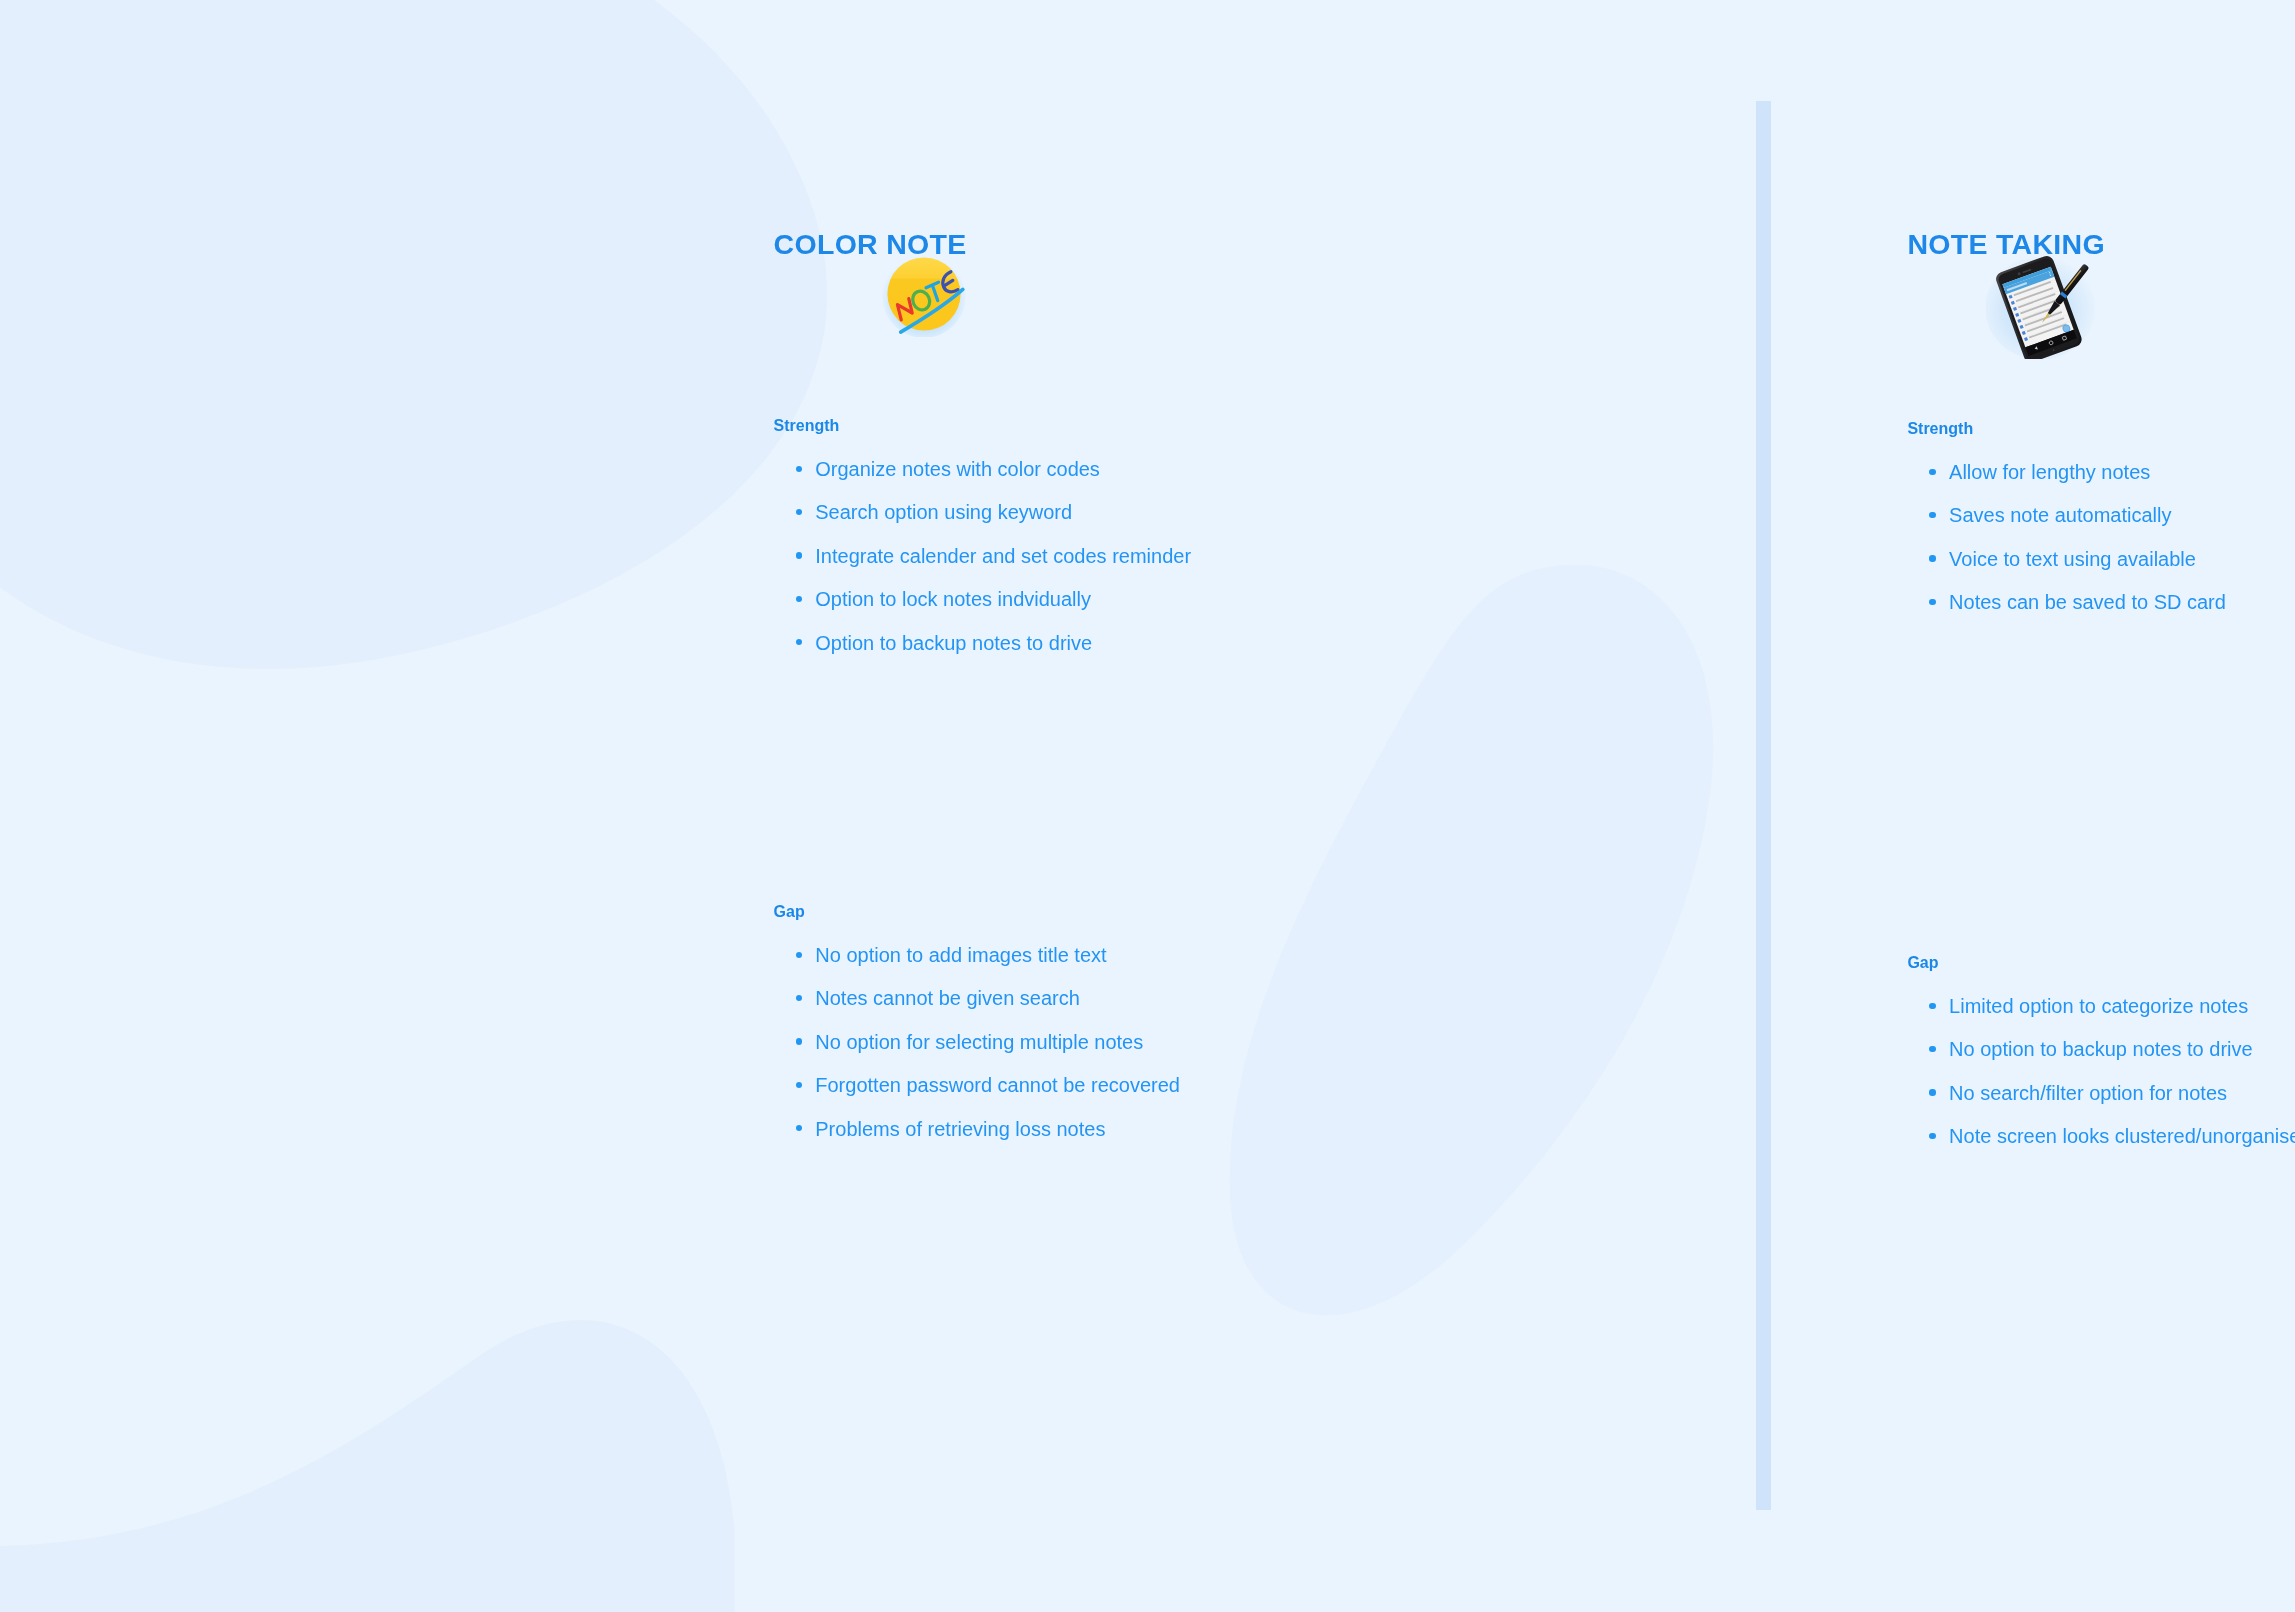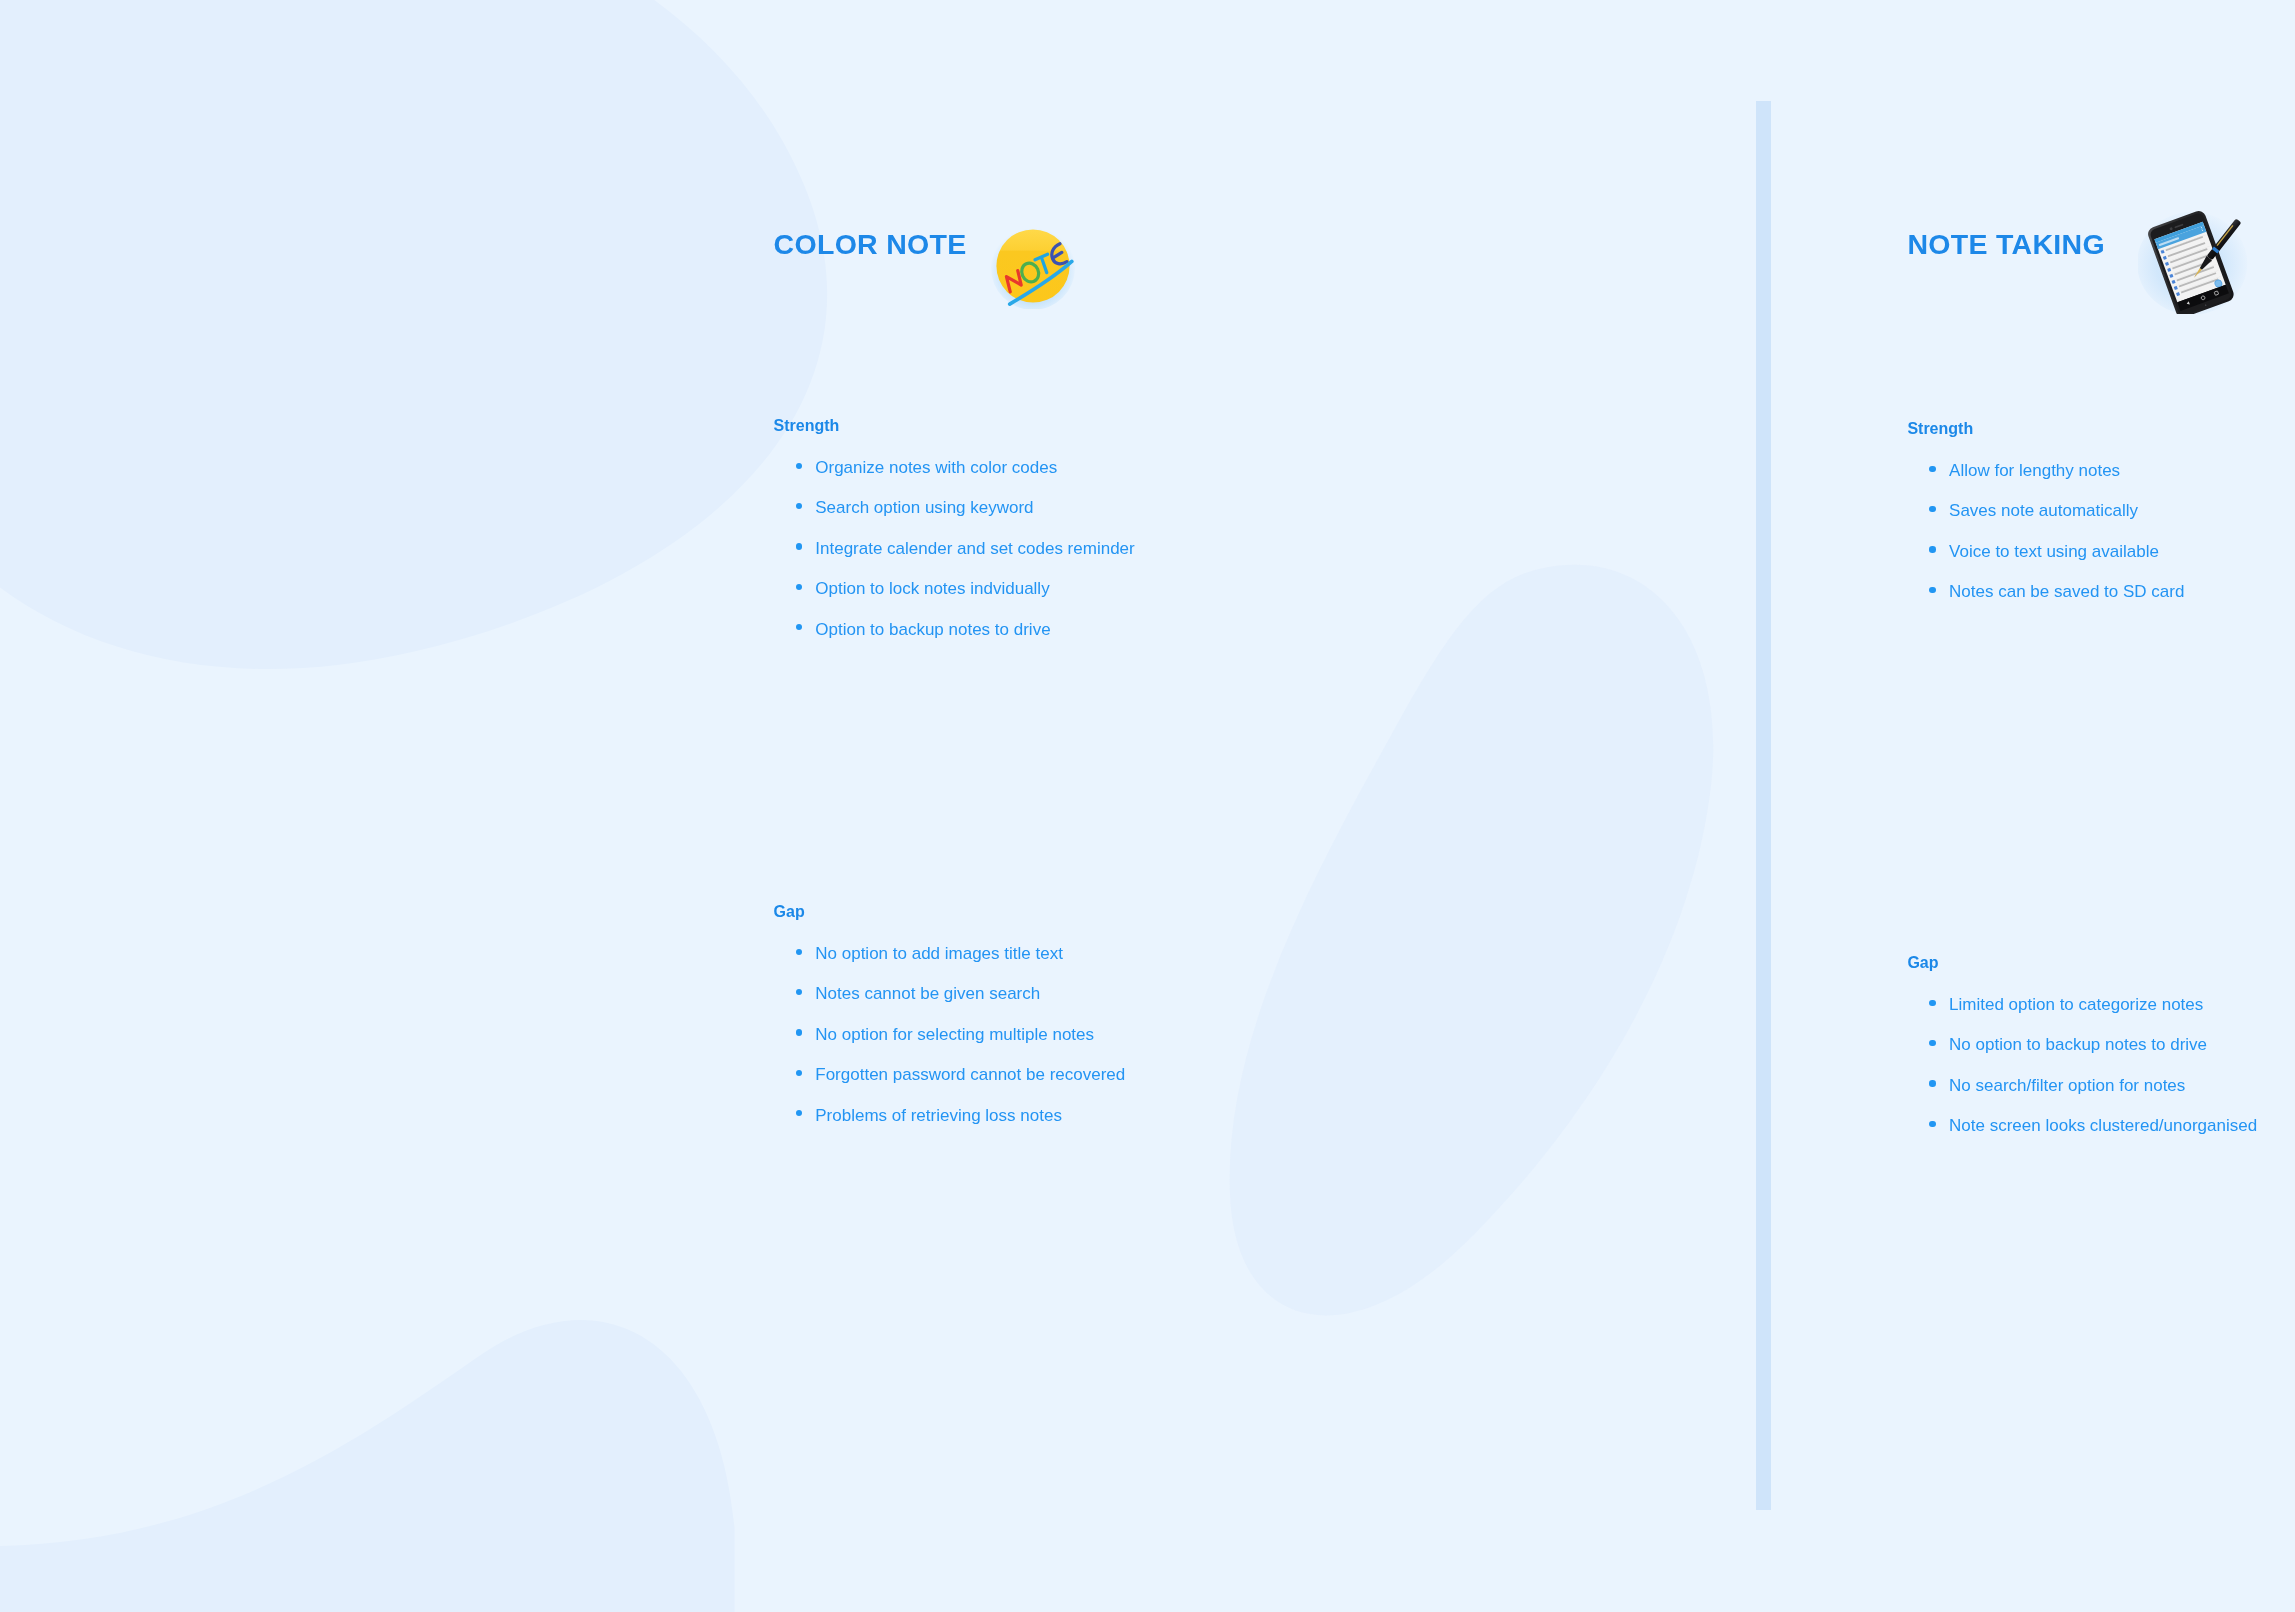--- a/index.html
+++ b/index.html
@@ -36,21 +36,22 @@
     position: absolute;
     top: 0;
     height: 1612px;
   }
   #column-color-note { left: 758px; width: 941px; }
   #column-note-taking { left: 1901px; width: 964px; }
 
   .app-header {
     position: absolute;
     display: flex;
-    align-items: flex-start;
+    align-items: flex-end;
+    flex-direction: column;
   }
   #header-color-note  { left: 15.6px;  top: 230px; }
   #header-note-taking { left: 6.4px;  top: 230px; gap: 16px; }
 
   .app-title {
     font-size: 28.5px;
     font-weight: bold;
     color: #1d88e8;
     letter-spacing: 0.3px;
     white-space: nowrap;
@@ -118,21 +119,21 @@
     height: 6.4px;
     border-radius: 50%;
     background: #2196f3;
     position: relative;
     top: -4.1px;
     margin-right: 13.3px;
     margin-left: 22px;
   }
 
   .bullet-text {
-    font-size: 17px;
+    font-size: 20px;
     color: #2394f3;
     line-height: 1;
     font-weight: 400;
   }
 
   
   #divider {
     position: absolute;
     left: 1756px;
     top: 101px;

